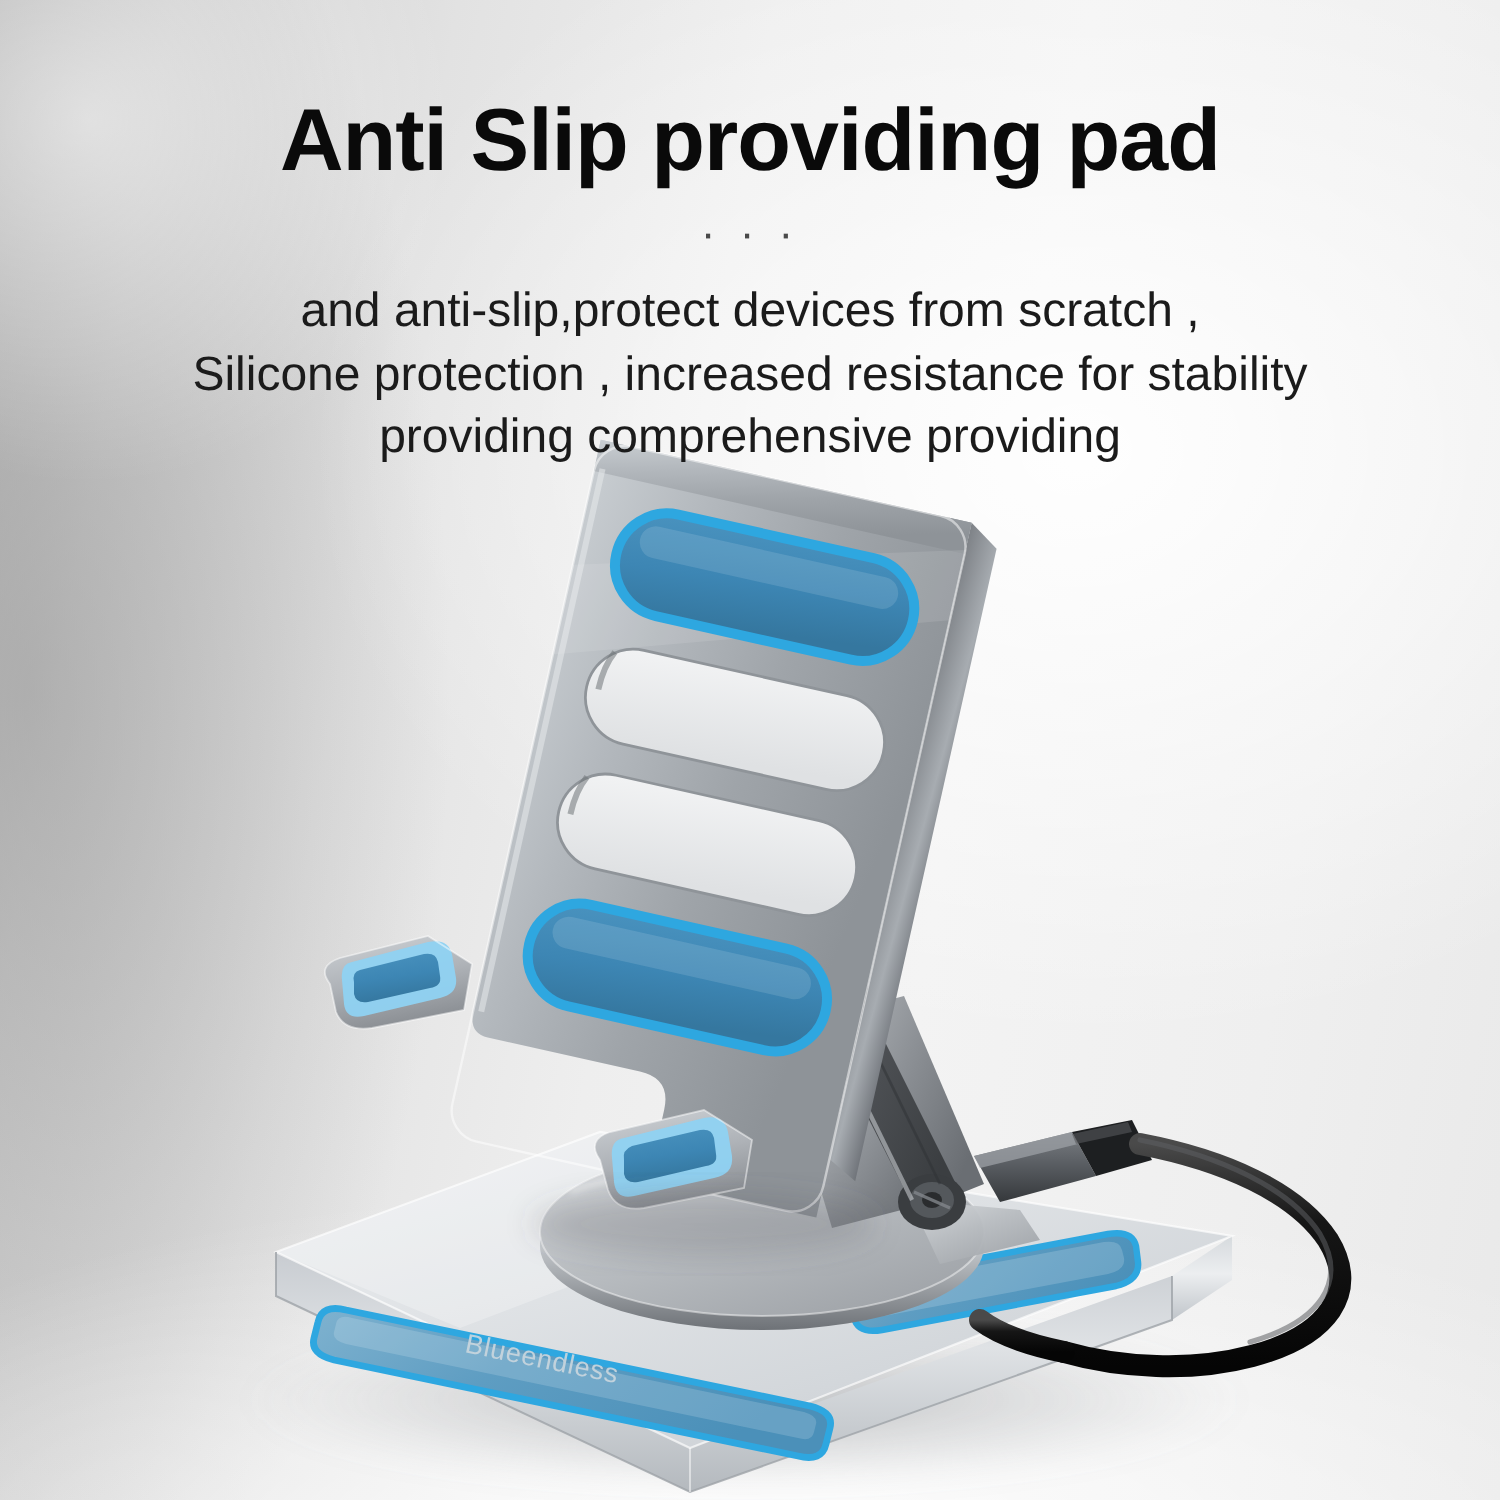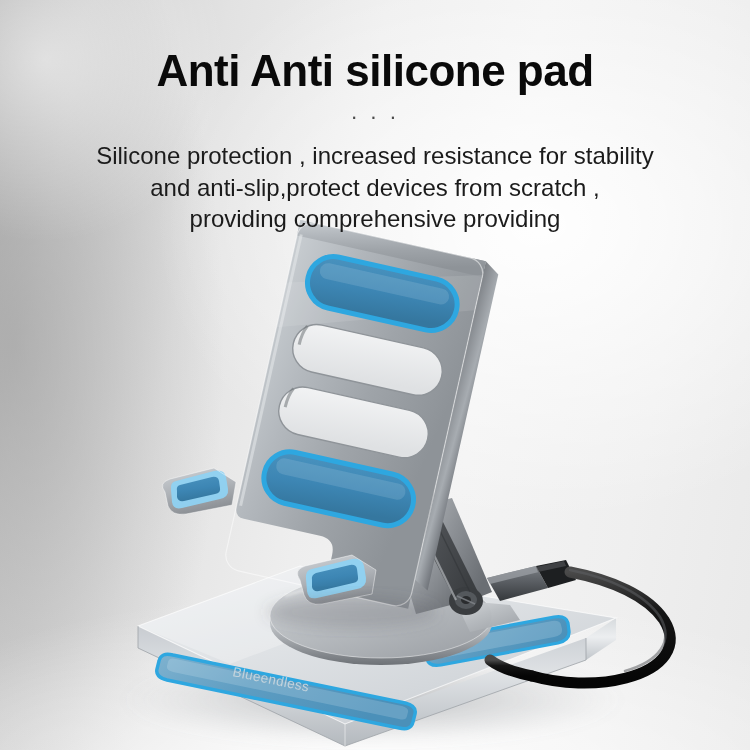--- a/index.html
+++ b/index.html
@@ -297,21 +297,21 @@
     <g>
       <path d="M300,580 Q293,570 305,566 L352,555 L376,570 L372,594 L322,604 Q308,606 304,595 Z" fill="url(#gLip)"></path>
       <path d="M312,569 L352,559 Q362,557 364,566 L366,578 Q367,587 357,589 L317,598 Q308,600 307,591 L306,579 Q305,570 312,569 Z" fill="#8fd2f2" opacity="0.95"></path>
       <path d="M316,573 L350,565 Q356,564 357,569 L358,577 Q359,582 353,583 L319,591 Q313,592 312,587 L312,580 Q311,575 316,573 Z" fill="url(#gPad)"></path>
       <path d="M300,580 Q293,570 305,566 L352,555 L376,570 L372,594 L322,604 Q308,606 304,595 Z" fill="none" stroke="#ffffff" stroke-width="0.9" opacity="0.5"></path>
     </g>
 
     <ellipse cx="352" cy="612" rx="86" ry="16" fill="rgba(80,85,90,0.22)" filter="url(#softBlur)"></ellipse>
   </svg>
 
-  <div id="headline">Anti Anti silicone pad</div>
+  <div id="headline">Anti Slip providing pad</div>
   <div id="dots">· · ·</div>
   <div id="subcopy">
+    <div>and anti-slip,protect devices from scratch ,</div>
     <div>Silicone protection , increased resistance for stability</div>
-    <div>and anti-slip,protect devices from scratch ,</div>
     <div>providing comprehensive providing</div>
   </div>
 
 </div>
 
 </body></html>

